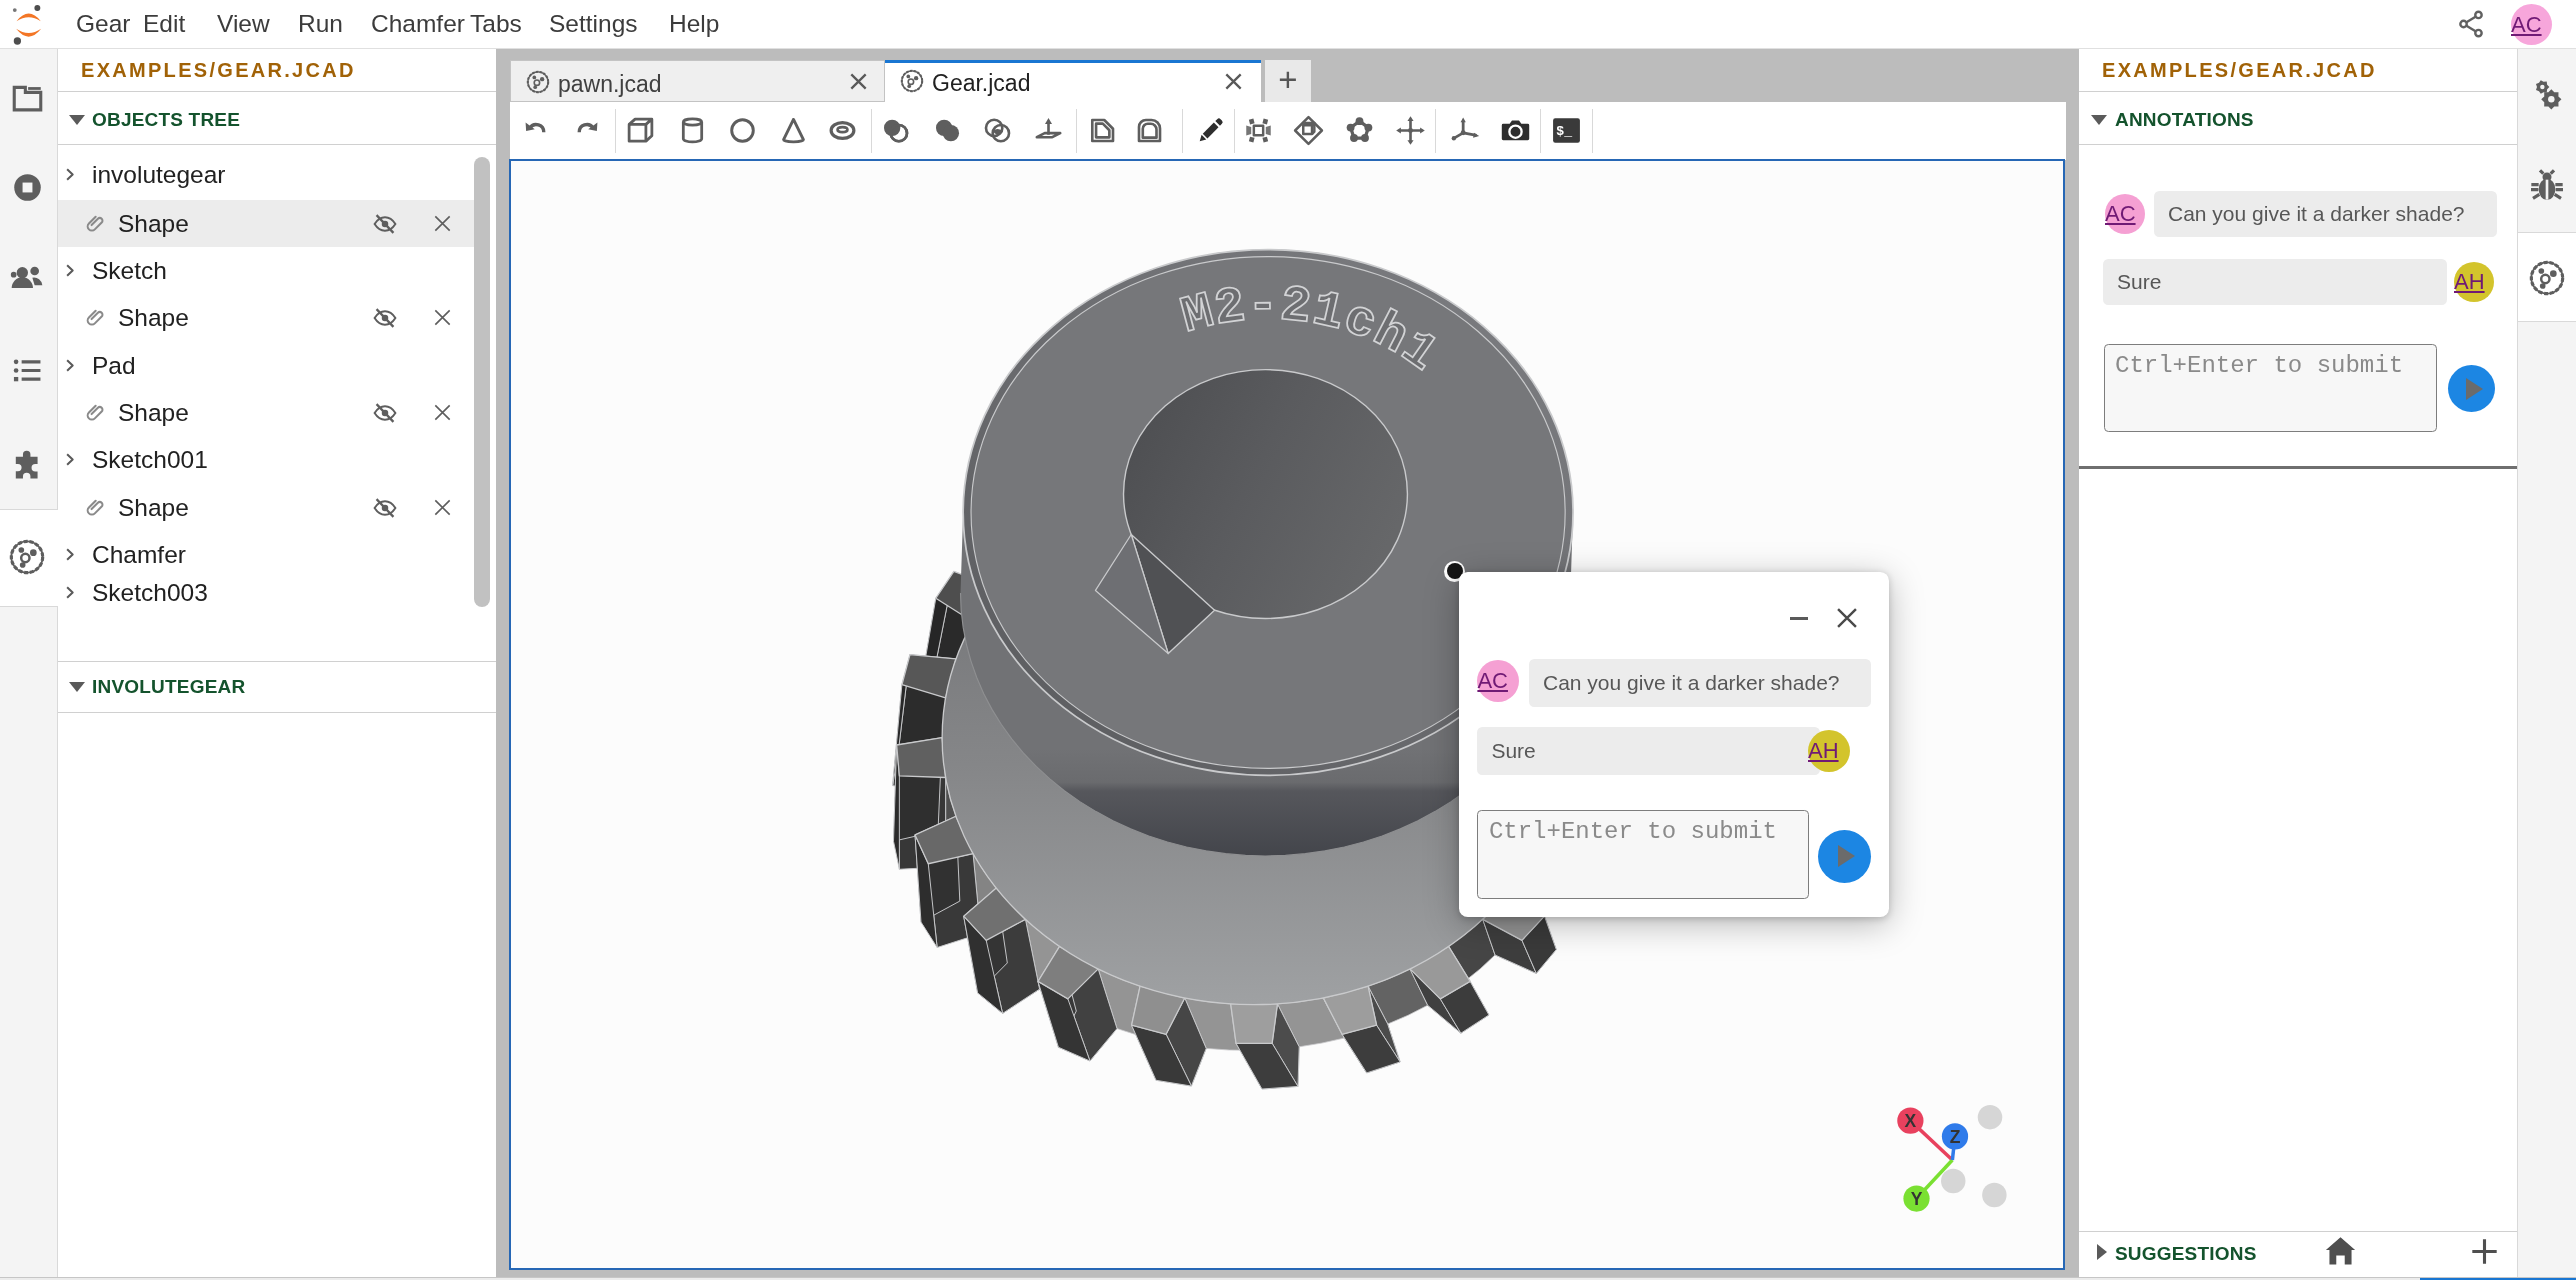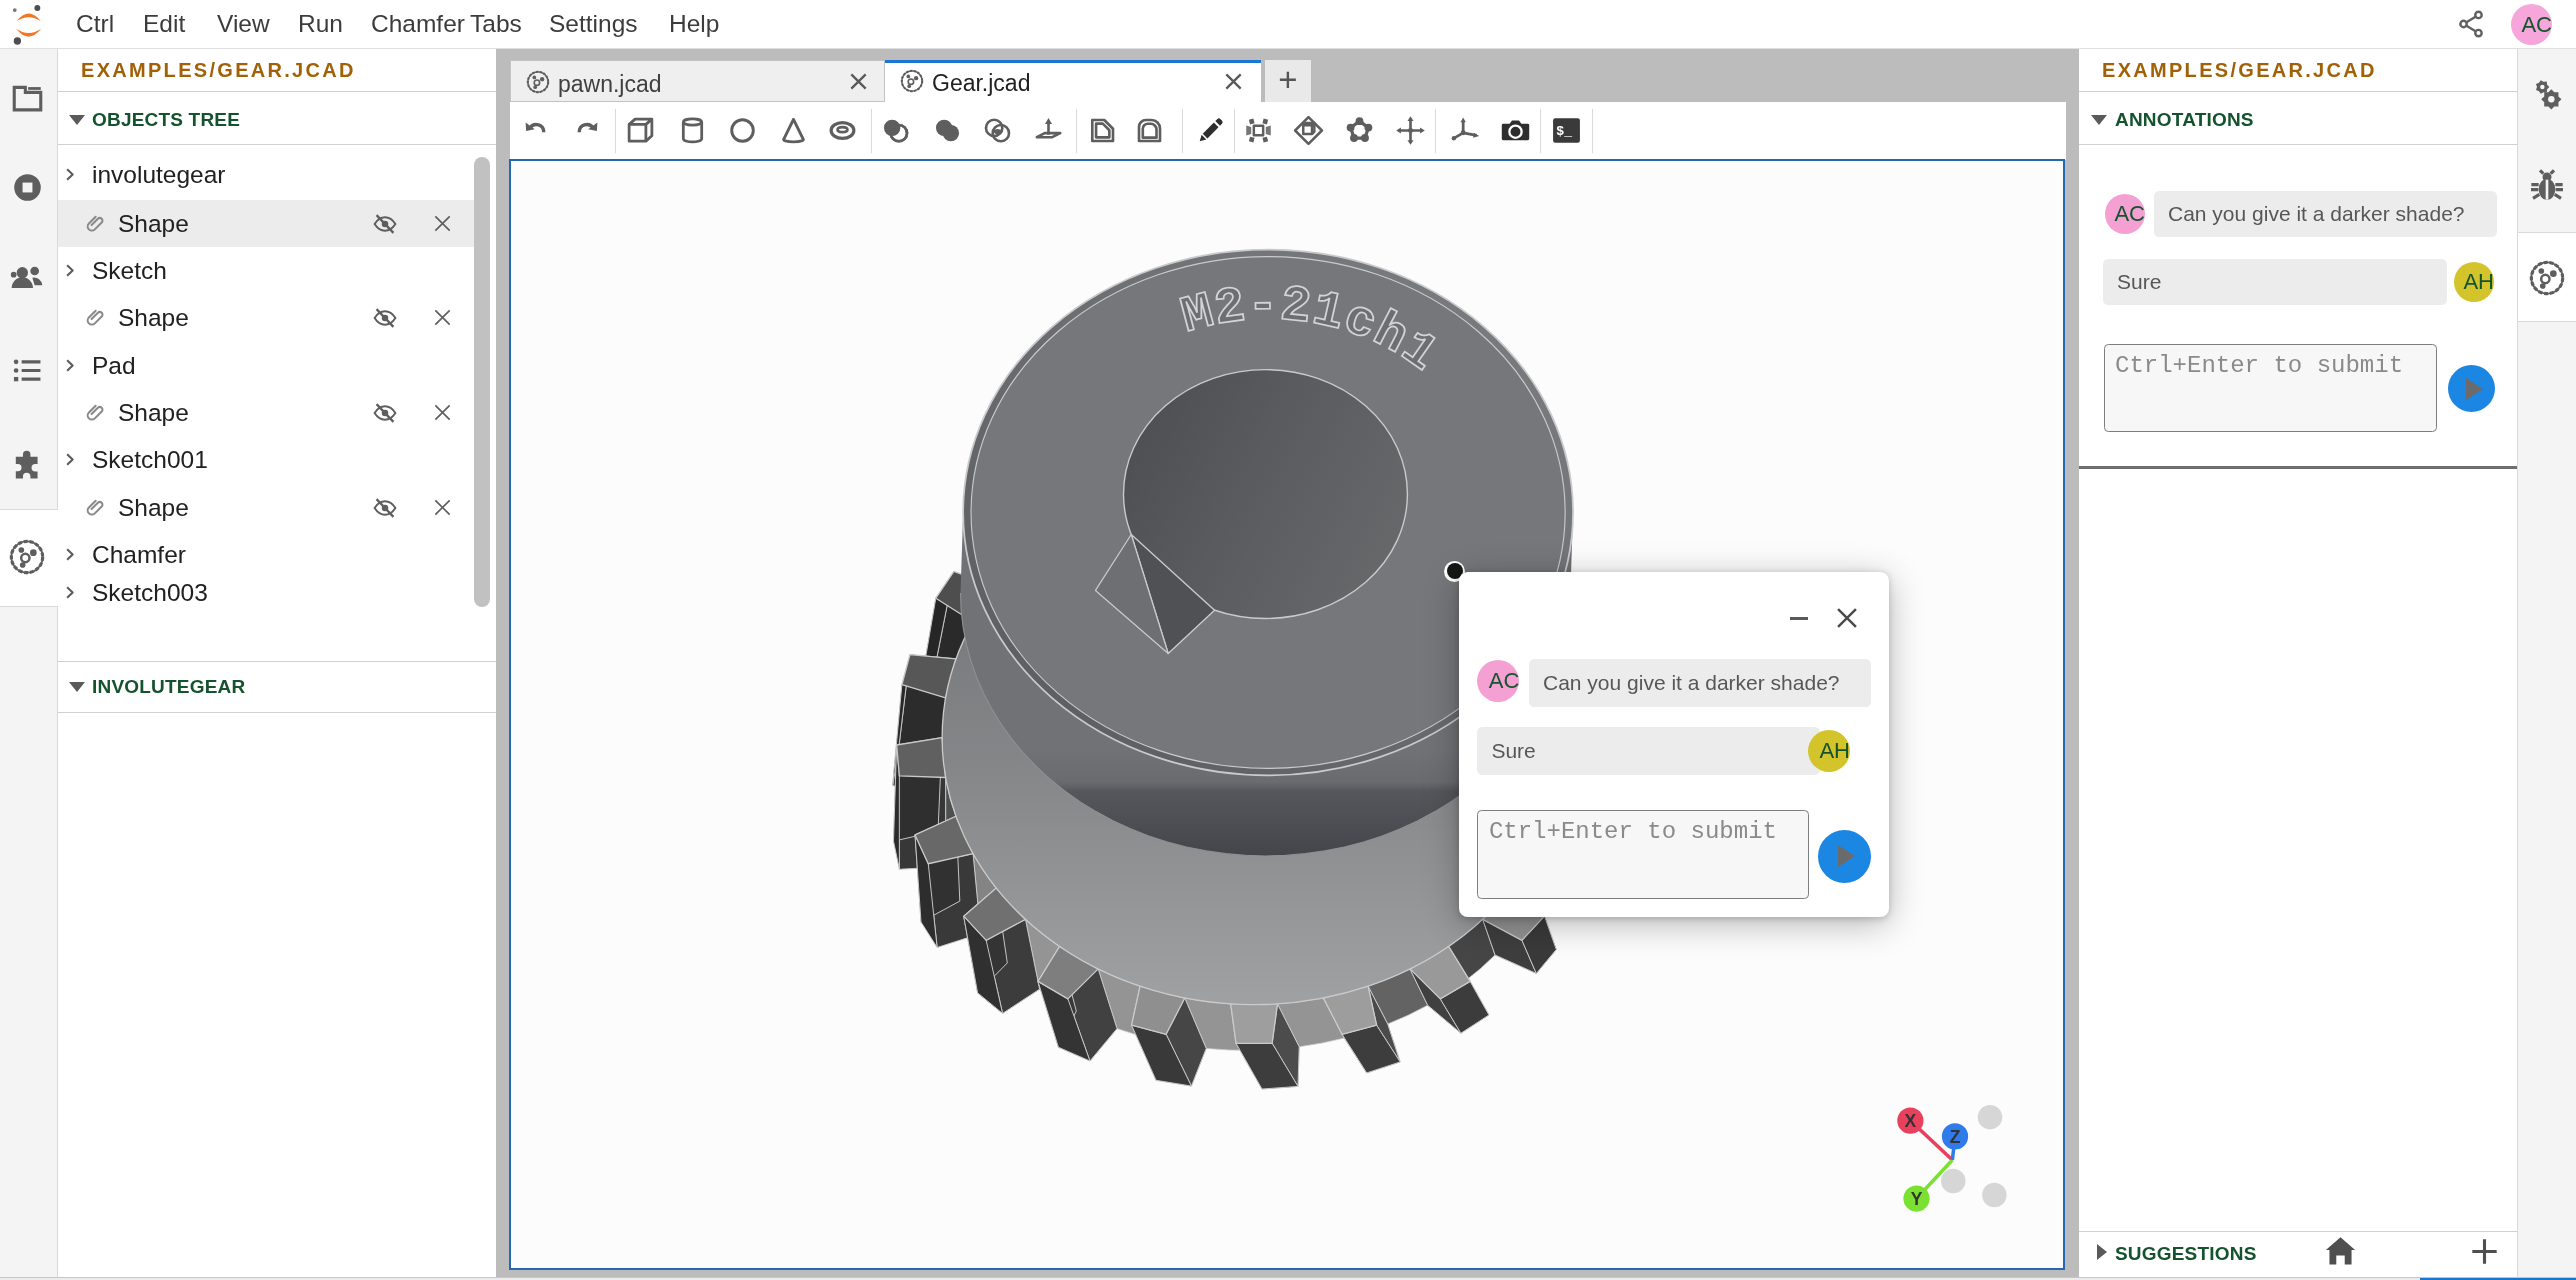--- a/index.html
+++ b/index.html
@@ -23,21 +23,21 @@
 .trow { position:absolute; left:0; width:417px; height:47px; font-size:24.5px; color:#212121; }
 .trow .lbl { position:absolute; top:50%; transform:translateY(-50%); }
 #dock { position:absolute; left:496px; top:49px; width:1583px; height:1228px; background:#bcbcbc; }
 .tab { position:absolute; top:10.5px; height:42px; font-size:23px; line-height:35px; }
 #toolbar { position:absolute; left:14px; top:53px; width:1556px; height:58px; background:#fff; }
 .sep { position:absolute; top:7px; width:0.9px; height:44px; background:#d9d9d9; }
 #canvas { position:absolute; left:13px; top:110px; width:1556px; height:1111px; background:#fcfcfc;
   border:2.6px solid #2667b5; }
 #dialog { position:absolute; left:948px; top:411px; width:430px; height:345px; background:#fff;
   border-radius:8.8px; box-shadow:0 7px 35px rgba(0,0,0,0.28), 0 1.8px 7px rgba(0,0,0,0.18); }
-.avatar { position:absolute; border-radius:50%; text-align:right; font-size:22px; color:#14532d; }
+.avatar { position:absolute; border-radius:50%; text-align:left; font-size:22px; color:#701a75;text-decoration:underline; }
 .bubble { position:absolute; background:#ececec; border-radius:5.3px; font-size:21px; color:#575757; }
 .ta { position:absolute; background:#f7f7f7; border:1.8px solid #7d7d7d; border-radius:4.4px;
   font-family:"Liberation Mono", monospace; font-size:24px; color:#8a8a8a; padding:7px 10.5px; }
 .playbtn { position:absolute; border-radius:50%; background:#1c86e3; }
 .playbtn:after { content:""; position:absolute; left:38%; top:28%; width:0; height:0;
   border-top:11.4px solid transparent; border-bottom:11.4px solid transparent; border-left:17.5px solid #6b6b6b; }
 #rightpanel { position:absolute; left:2079px; top:49px; width:438px; height:1228px; background:#fff; z-index:10; }
 #rightstrip { position:absolute; left:2517px; top:49px; width:59px; height:1232px; background:#f4f4f4;
   border-left:1.8px solid #d9d9d9; z-index:20; }
 #rstab { position:absolute; left:0; top:183px; width:59px; height:90px; background:#fff;
@@ -50,21 +50,21 @@
 <body>
 
 <div id="menubar">
   <svg class="abs" style="left:12.3px;top:3.5px" width="33" height="42" viewBox="0 0 19 24">
     <path d="M2.6 9.8 Q9.6 1.0 16.6 9.8 Q9.6 5.2 2.6 9.8 Z" fill="#f37626"></path>
     <path d="M2.4 14.2 Q9.6 23.2 16.8 14.2 Q9.6 19.0 2.4 14.2 Z" fill="#f37626"></path>
     <circle cx="14.6" cy="2.2" r="1.7" fill="#4e4e4e"></circle>
     <circle cx="3.1" cy="21.2" r="2.1" fill="#4e4e4e"></circle>
     <circle cx="1.6" cy="3.4" r="1.1" fill="#767677"></circle>
   </svg>
-  <span class="menuitem" style="left:76px">Ctrl</span>
+  <span class="menuitem" style="left:76px">Gear</span>
   <span class="menuitem" style="left:143px">Edit</span>
   <span class="menuitem" style="left:217px">View</span>
   <span class="menuitem" style="left:298px">Run</span>
   <span class="menuitem" style="left:371px">Chamfer</span>
   <span class="menuitem" style="left:470px">Tabs</span>
   <span class="menuitem" style="left:549px">Settings</span>
   <span class="menuitem" style="left:669px">Help</span>
 
   <svg class="abs" style="left:2455px;top:8px" width="32" height="32" viewBox="0 0 24 24" fill="none" stroke="#616161" stroke-width="1.8">
     <circle cx="17.6" cy="5.2" r="2.4"></circle>

